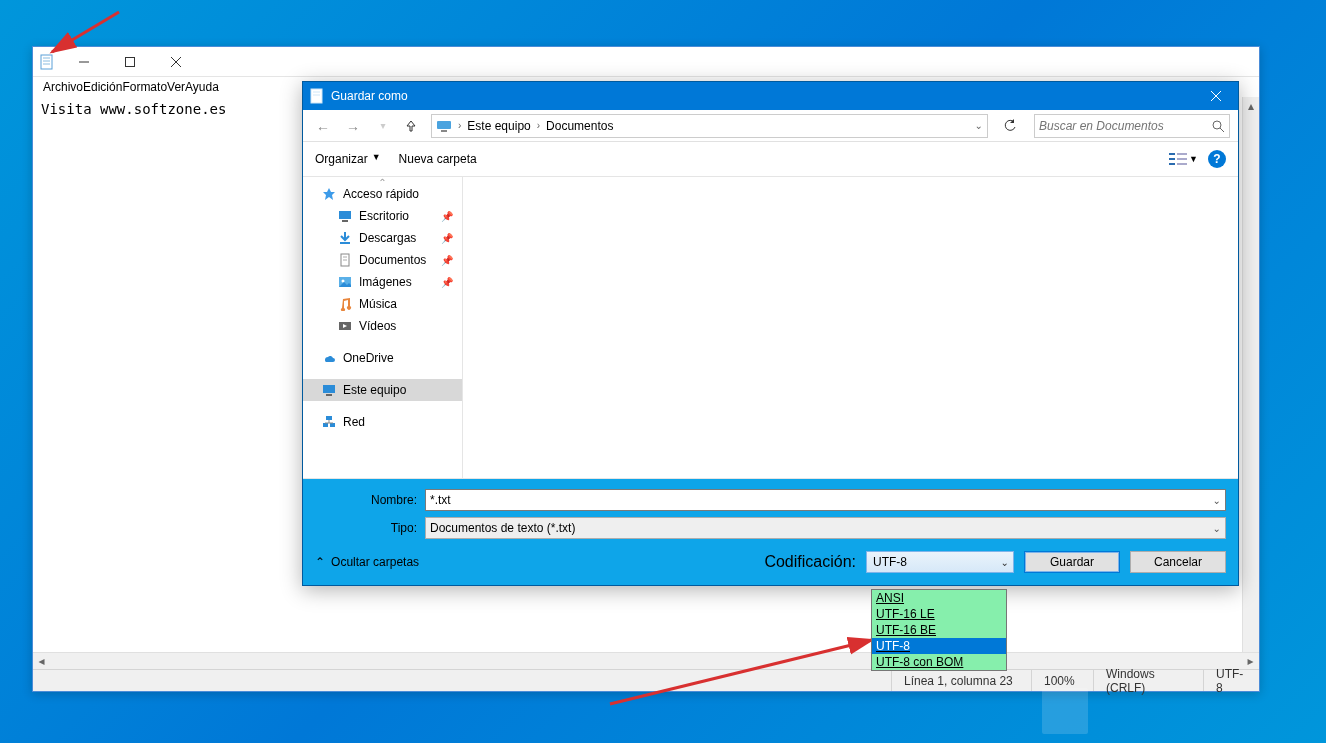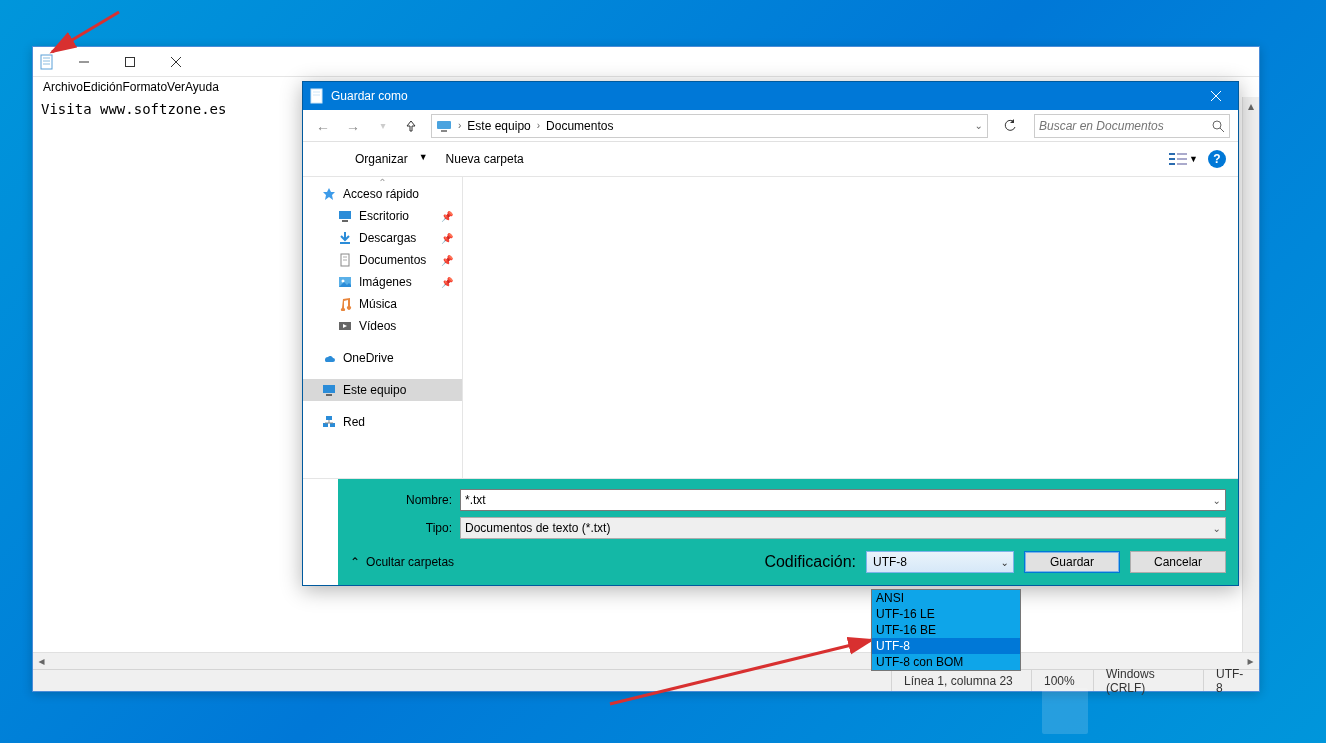--- a/index.html
+++ b/index.html
@@ -83,63 +83,64 @@
 .refresh { width:24px; height:24px; display:flex; align-items:center; justify-content:center; }
 .search-box {
   width: 196px; height: 24px; border:1px solid #ccc; display:flex; align-items:center; padding:0 4px; margin-left:6px;
 }
 .search-box input { border:none; outline:none; flex:1; font-size:12px; font-style:italic; color:#666; }
 .search-box .mag { color:#666; }
 
 .dialog-toolbar {
   height: 34px; display:flex; align-items:center; padding:0 12px; gap:18px;
 }
-.dialog-toolbar .org { display:flex; align-items:flex-start; gap:11px;margin-left:40px; }
+.dialog-toolbar .org { display:flex; align-items:flex-start; gap:4px; }
 .dialog-toolbar .right { margin-left:auto; display:flex; gap:10px; align-items:center; }
 .view-btn { display:flex; align-items:center; gap:2px; }
 .help-btn { width:18px; height:18px; border-radius:50%; background:#0078d7; color:#fff; display:flex; align-items:center; justify-content:center; font-size:12px; font-weight:bold;}
 
 .dialog-main { flex:1; display:flex; border-top:1px solid #e5e5e5; border-bottom:1px solid #e5e5e5; overflow:hidden; position:relative; }
 .nav-tree { width: 160px; border-right:1px solid #e5e5e5; padding:6px 0; overflow:auto; position:relative; }
 .nav-tree .expand-hint { position:absolute; top:0; left:0; right:0; text-align:center; color:#999; font-size:10px; }
 .tree-group { margin-top:10px; }
 .tree-item { display:flex; align-items:center; height:22px; padding-left:18px; gap:6px; font-size:12px; position:relative;}
 .tree-item.sel { background:#d8d8d8; }
 .tree-item .pin { position:absolute; right:8px; color:#7aa5cc; font-size:10px; }
 .tree-subitem { padding-left: 34px; }
 .tree-icon { width:16px; height:16px; display:flex; align-items:center; justify-content:center; }
 
 .file-list { flex:1; position:relative; }
 .file-headers { height:24px; display:flex; border-bottom:1px solid #e5e5e5; font-size:12px; color:#444; }
 .file-headers .col { padding:4px 10px; border-right:1px solid transparent; }
 .c-name{flex:0 0 260px;} .c-date{flex:0 0 120px;} .c-type{flex:0 0 120px;} .c-size{flex:0 0 80px;}
 .empty-msg { text-align:center; color:#555; margin-top:18px; font-size:12px; }
 
-.dialog-bottom { padding:10px 12px 12px; background:#14b8a6;margin-left:35px; }
+.dialog-bottom { padding:10px 12px 12px; background:#0ea5e9; }
 .form-row { display:flex; align-items:center; margin-bottom:6px; }
 .form-row label { width:110px; text-align:right; padding-right:8px; font-size:12px; }
 .form-row .combo { flex:1; height:22px; border:1px solid #7a7a7a; background:#fff; display:flex; align-items:center; padding:0 4px; font-size:12px; position:relative; }
 .form-row .combo .arrow { position:absolute; right:4px; font-size:10px; color:#555; }
 .form-row .combo.flat { border:1px solid #adadad; background:#efefef; }
 .actions-row { display:flex; align-items:center; margin-top:12px; }
 .hide-link { display:flex; align-items:center; gap:6px; font-size:12px; cursor:default; }
 .actions-right { margin-left:auto; display:flex; align-items:center; gap:10px; }
 .enc-label { font-size:16px; }
 .enc-combo { width:148px; height:22px; border:1px solid #7eb4ea; background:linear-gradient(#eaf3fb,#d6e8f8); display:flex; align-items:center; padding:0 6px; font-size:12px; position:relative; }
 .enc-combo .arrow { position:absolute; right:4px; font-size:10px; color:#333; }
 .btn { width:96px; height:22px; border:1px solid #adadad; background:#e1e1e1; font-size:12px; display:flex; align-items:center; justify-content:center; }
 .btn.primary { border:1px solid #0078d7; box-shadow: inset 0 0 0 1px #7eb4ea; }
 
 
 .enc-dropdown {
   position:absolute;
   left: 871px; top: 589px;
-  width: 150px;
-  background:#0ea5e9; border:1px solid #767676;
+  width: 136px;
+  background:#86efac; border:1px solid #767676;
   z-index: 100;
+  text-decoration: underline;
 }
 .enc-dropdown .opt { height:16px; padding:0 4px; font-size:12px; line-height:16px; }
 .enc-dropdown .opt.sel { background:#0078d7; color:#fff; }
 
 
 .arrow-anno { position:absolute; pointer-events:none; }
 
 
 svg { display:block; }
 

